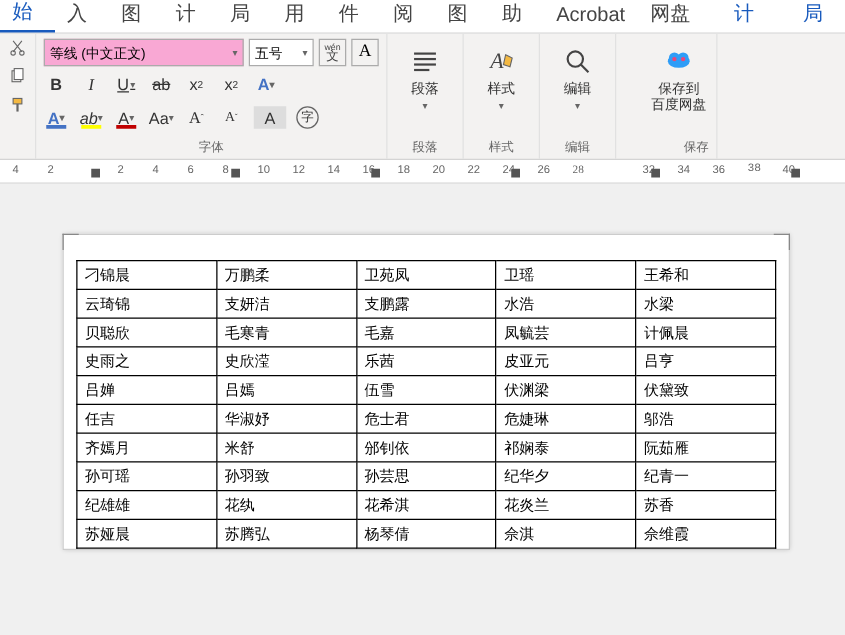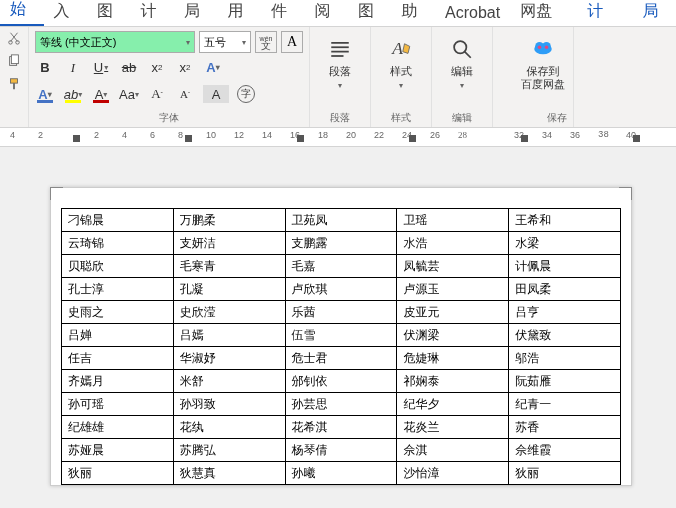--- a/index.html
+++ b/index.html
@@ -7,21 +7,21 @@
 .tab{padding:4px 10px;font-size:16px;color:#444;cursor:pointer}
 .tab.active{color:#185abd;border-bottom:2px solid #185abd}
 .tab.context{color:#185abd}
 .ribbon{display:flex;background:#f3f2f1;border-bottom:1px solid #d4d4d4;height:100px}
 .qat{width:28px;border-right:1px solid #e1e1e1;display:flex;flex-direction:column;align-items:center;justify-content:flex-start;padding-top:4px;gap:6px}
 .qat svg{width:14px;height:14px}
 .group{border-right:1px solid #e1e1e1;display:flex;flex-direction:column;justify-content:space-between;padding:4px 6px 0 6px}
 .group-label{text-align:center;font-size:10px;color:#666;padding:2px 0;white-space:nowrap}
 .font-group{width:268px}
 .font-row1{display:flex;gap:4px;align-items:center}
-.font-name{width:150px;height:20px;border:1px solid #ababab;background:#86efac;font-size:11px;padding:0 4px;display:flex;align-items:center;justify-content:space-between}
+.font-name{width:150px;height:20px;border:1px solid #ababab;background:#f9a8d4;font-size:11px;padding:0 4px;display:flex;align-items:center;justify-content:space-between}
 .font-size{width:42px;height:20px;border:1px solid #ababab;background:#fff;font-size:11px;padding:0 4px;display:flex;align-items:center;justify-content:space-between}
 .dd{font-size:8px;color:#666}
 .wen{width:20px;height:20px;border:1px solid #ababab;display:flex;flex-direction:column;align-items:center;justify-content:center;font-size:7px;line-height:7px;color:#444}
 .abox{width:20px;height:20px;border:1px solid #ababab;display:flex;align-items:center;justify-content:center;font-family:serif;font-size:14px}
 .font-row2,.font-row3{display:flex;gap:8px;align-items:center;padding:3px 0}
 .fbtn{width:20px;height:18px;display:flex;align-items:center;justify-content:center;font-size:13px;color:#333;cursor:pointer}
 .fbtn sup,.fbtn sub{font-size:8px}
 .color-btn{position:relative}
 .color-bar{position:absolute;bottom:0;left:2px;right:2px;height:3px}
 .small-group{width:48px;align-items:center}
@@ -230,27 +230,20 @@
             <td>水梁</td>
           </tr>
           <tr>
             <td>贝聪欣</td>
             <td>毛寒青</td>
             <td>毛嘉</td>
             <td>凤毓芸</td>
             <td>计佩晨</td>
           </tr>
           <tr>
-            <td>孔士淳</td>
-            <td>孔凝</td>
-            <td>卢欣琪</td>
-            <td>卢源玉</td>
-            <td>田凤柔</td>
-          </tr>
-          <tr>
             <td>史雨之</td>
             <td>史欣滢</td>
             <td>乐茜</td>
             <td>皮亚元</td>
             <td>吕亨</td>
           </tr>
           <tr>
             <td>吕婵</td>
             <td>吕嫣</td>
             <td>伍雪</td>
@@ -285,23 +278,16 @@
             <td>花炎兰</td>
             <td>苏香</td>
           </tr>
           <tr>
             <td>苏娅晨</td>
             <td>苏腾弘</td>
             <td>杨琴倩</td>
             <td>佘淇</td>
             <td>佘维霞</td>
           </tr>
-          <tr>
-            <td>狄丽</td>
-            <td>狄慧真</td>
-            <td>孙曦</td>
-            <td>沙怡漳</td>
-            <td>狄丽</td>
-          </tr>
         </tbody>
       </table>
   </div>
 </div>
 
 </body></html>

